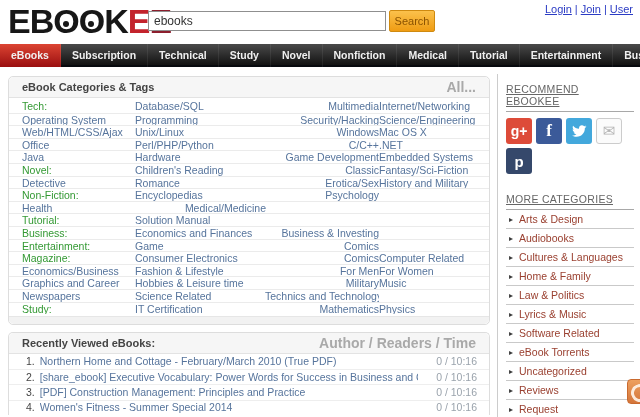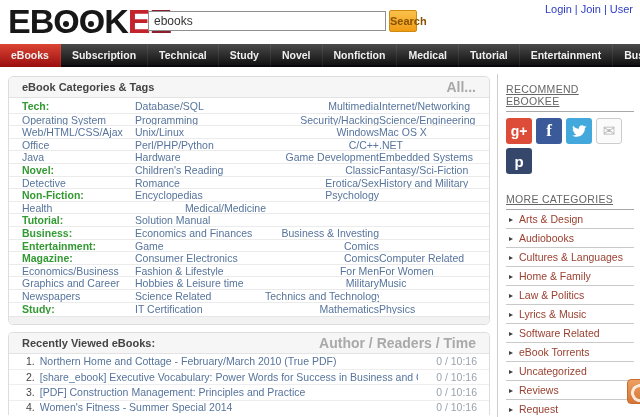--- a/index.html
+++ b/index.html
@@ -11,26 +11,26 @@
   .logo { position:absolute; left:8px; top:2px; font-size:34px; font-weight:700;
     letter-spacing:-1px; color:#171717; cursor:pointer; white-space:nowrap; }
   .logo-o { position:relative; display:inline-block; }
   .logo-o::after { content:""; position:absolute; left:50%; top:56%; width:6px; height:6px;
     background:#171717; border-radius:50%; transform:translate(-50%,-50%); }
   .logo-e1 { color:var(--accent-red,#c3232c); }
   .logo-e2 { color:var(--accent-red-dark,#8c1e2d); }
 
   .search-input { position:absolute; left:148px; top:11px; width:238px; height:20px;
     border:1px solid #8f8f8f; font-size:12px; padding:0 5px; color:#333; }
-  .search-btn { position:absolute; left:389px; top:10px; width:28px; height:22px;
+  .search-btn { position:absolute; left:389px; top:10px; width:46px; height:22px;
     background:linear-gradient(180deg,#fbc14c,var(--search-orange,#ef9c13));
-    border:1px solid #cf8a10; border-radius:2px; color:#8a5200; font-weight:bold;
+    border:1px solid #cf8a10; border-radius:2px; color:#8a5200; font-weight:normal;
     font-size:11px; cursor:pointer; }
   .top-links { position:absolute; right:7px; top:3px; font-size:11px; color:#2b3cc4; }
-  .top-link { color:#2b3cc4; cursor:pointer; }
+  .top-link { color:#2b3cc4; text-decoration:underline; cursor:pointer; }
   .top-sep { color:#2b3cc4; margin:0 3px; }
 
   
   .navbar { position:absolute; left:0; top:44px; width:640px; height:23px;
     background:linear-gradient(180deg,#4a4a4a,#121212); border-bottom:2px solid #07090e;
     white-space:nowrap; }
   .nav-item { display:inline-block; padding:0 11px; line-height:23px; font-size:10.5px;
     font-weight:bold; color:#f0f0f0; border-right:1px solid rgba(255,255,255,0.07);
     cursor:pointer; }
   .nav-item.active { background:linear-gradient(180deg,#dc4433,var(--nav-red,#9a0f0f)); }
@@ -45,21 +45,21 @@
     border-bottom:1px solid #e3e3e3; border-radius:5px 5px 0 0; padding:0 13px;
     font-size:11px; font-weight:bold; color:#444; }
   .box-header .hdr-right { float:right; font-weight:bold; color:#a9a9a9; font-size:14px;
     cursor:pointer;text-align:right; }
   .cat-table { padding:2px 0; }
   .cat-row { display:flex; height:12.6px; line-height:12.2px; padding-left:13px; }
   .cat-row + .cat-row { border-top:1px solid #ebebeb; }
   .cat-cell { font-size:10.5px; white-space:nowrap; overflow:hidden; }
   .cat-cell.c1 { width:113px; } .cat-cell.c2 { width:130px; }
   .cat-cell.c3 { width:114px;text-align:right; } .cat-cell.c4 { flex:1; }
-  .cat-label { color:var(--green,#339933); font-weight:bold; }
+  .cat-label { color:var(--green,#339933); font-weight:normal; }
   .cat-link { color:var(--link-blue,#56749c); cursor:pointer; }
   .box-footer { height:8px; background:#f2f2f2; border-top:1px solid #e6e6e6;
     border-radius:0 0 5px 5px; }
 
   .box2 { margin-top:7px; border-radius:5px 5px 0 0; border-bottom:none; }
   .recent-row { display:flex; align-items:center; height:15.2px; line-height:15.2px;
     padding:0 12px 0 17px; font-size:10.5px; }
   .recent-row + .recent-row { border-top:1px solid #eee; }
   .recent-num { color:#444; margin-right:5px; }
   .recent-link { color:var(--link-blue,#56749c); flex:1; white-space:nowrap;

